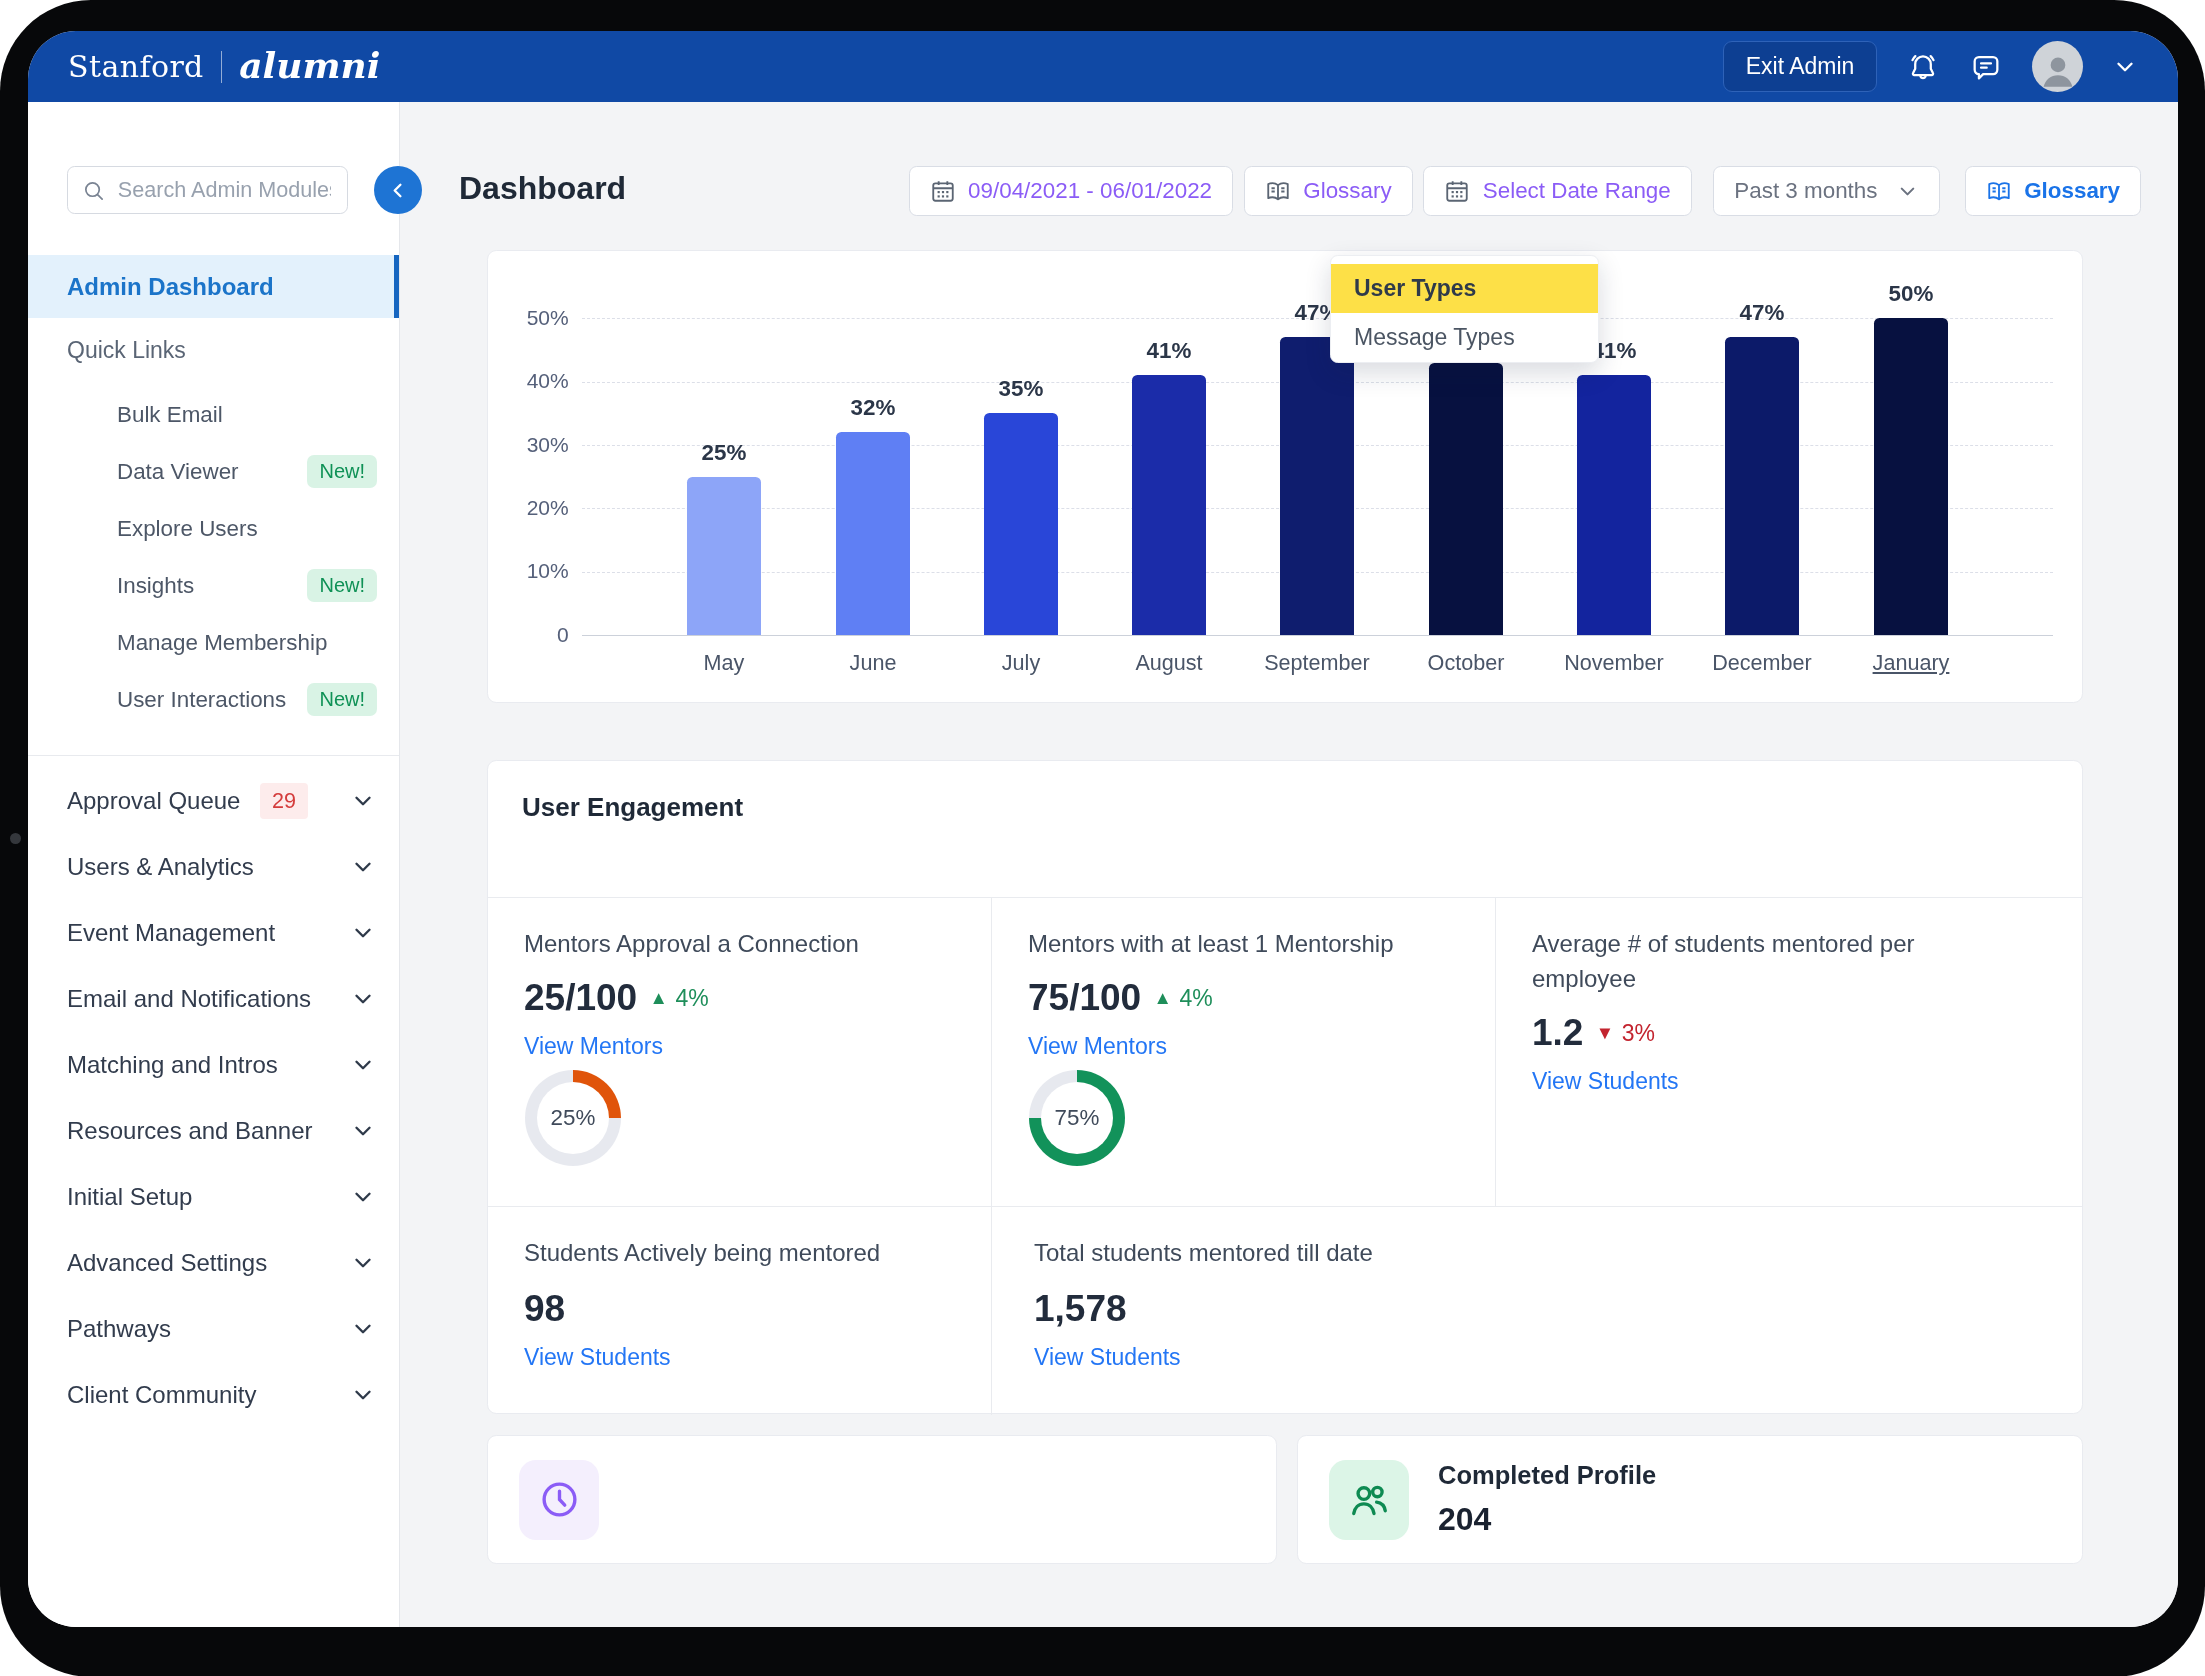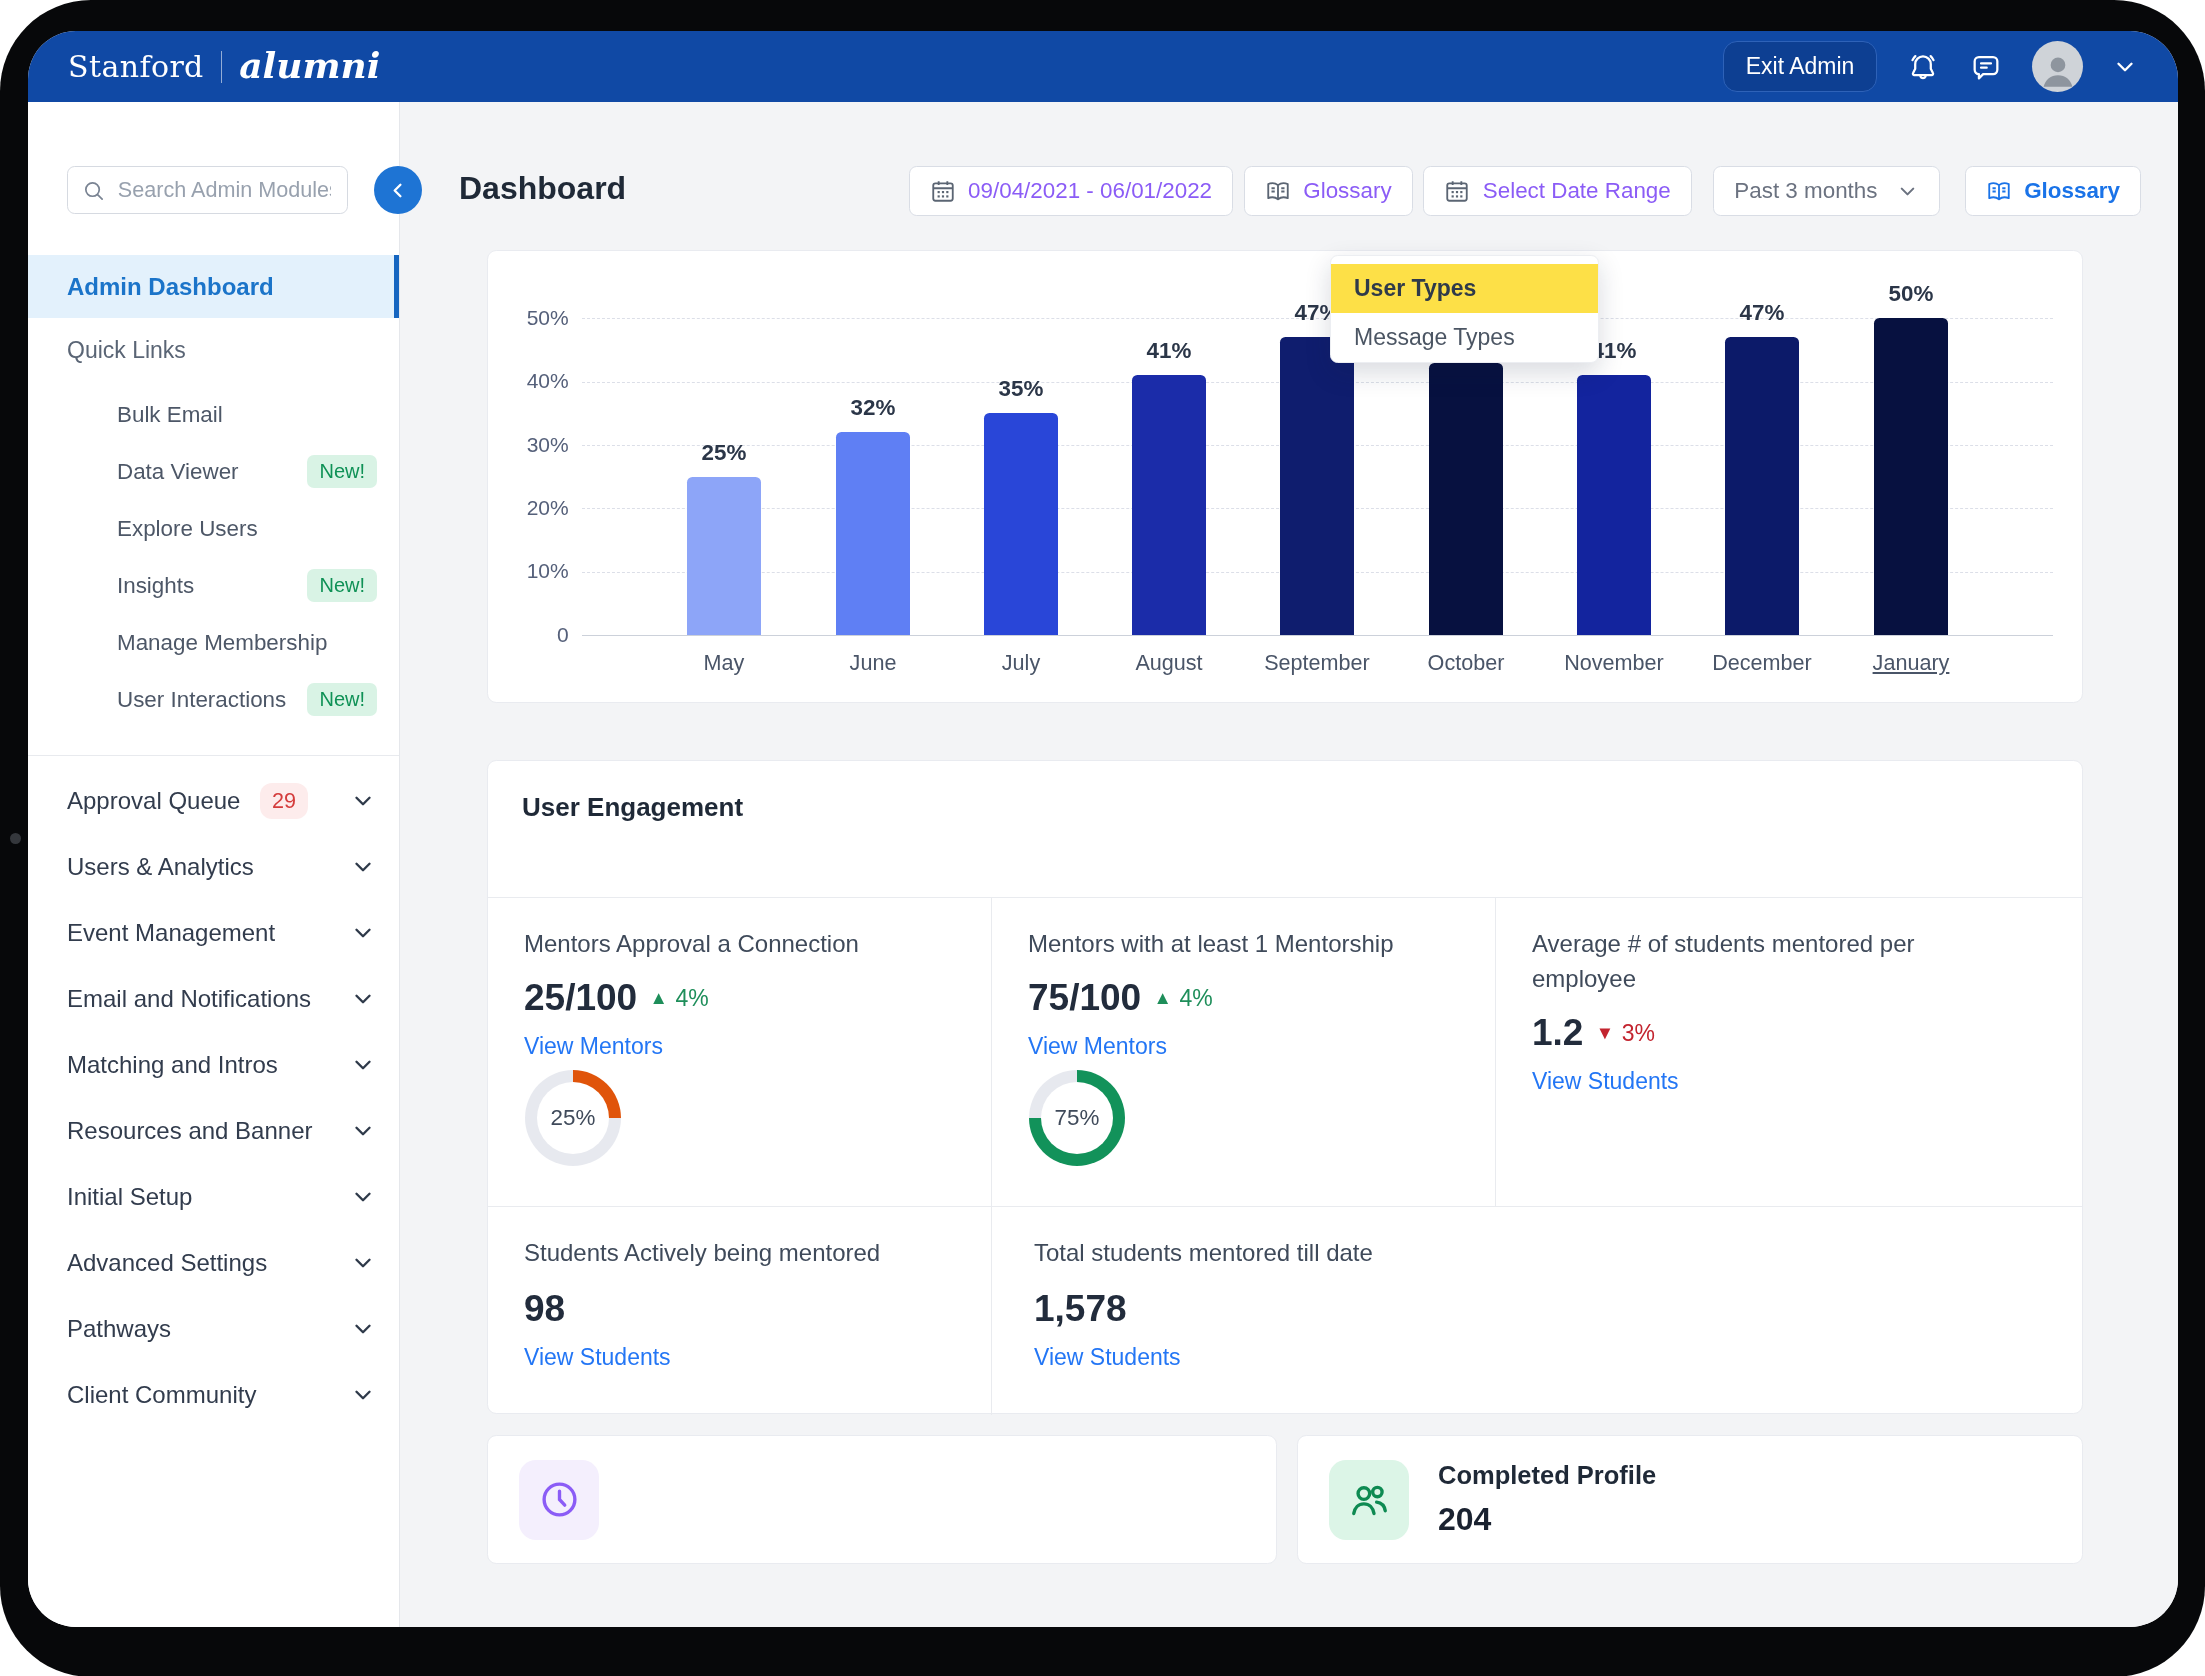--- a/index.html
+++ b/index.html
@@ -9,21 +9,21 @@
   .cam-dot{position:absolute;left:10px;top:833px;width:10.8px;height:10.8px;border-radius:50%;background:#34373c;}
   .app{position:absolute;left:28px;top:31px;width:2150px;height:1596px;border-radius:48px;overflow:hidden;background:#f3f4f6;}
 
   
   .topbar{position:absolute;left:0;top:0;right:0;height:71px;background:#1049A5;display:flex;align-items:center;padding:0 40px;box-sizing:border-box;}
   .brand{display:flex;align-items:center;gap:17px;color:#fff;}
   .brand-primary{font-family:"DejaVu Serif",serif;font-size:30px;letter-spacing:0.4px;}
   .brand-divider{width:1.5px;height:32px;background:rgba(255,255,255,.55);}
   .brand-secondary{font-family:"DejaVu Serif",serif;font-style:italic;font-weight:700;font-size:36px;margin-top:-3.1px;}
   .topbar-right{margin-left:auto;display:flex;align-items:center;gap:29px;}
-  .exit-btn{background:#0d3f92;border:1.5px solid #2e62b8;border-radius:14px;color:#fff;font-size:23px;padding:10.8px 21.6px;cursor:pointer;}
+  .exit-btn{background:#0d3f92;border:1.5px solid #2e62b8;border-radius:9px;color:#fff;font-size:23px;padding:10.8px 21.6px;cursor:pointer;}
   .tb-icon{width:34px;height:34px;color:#fff;display:inline-flex;}
   .tb-icon svg{width:100%;height:100%;}
   .avatar{width:51px;height:51px;border-radius:50%;background:#cfd3d8;overflow:hidden;display:flex;align-items:flex-end;justify-content:center;}
   .avatar svg{width:42px;height:42px;}
   .tb-chev{width:26px;height:26px;color:#fff;}
 
   
   .sidebar{position:absolute;left:0;top:71px;width:371px;bottom:0;background:#ffffff;border-right:0.8px solid #e5e7eb;}
   .search-box{position:absolute;left:39px;top:64px;width:281px;height:48px;border:0.8px solid #d6dae1;border-radius:7.7px;background:#fff;display:flex;align-items:center;gap:10.8px;padding:0 14px;box-sizing:border-box;}
   .search-box .s-icon{width:23px;height:23px;color:#7a8493;flex:0 0 auto;}
@@ -33,21 +33,21 @@
   .active-item span{margin-left:39px;font-size:24px;font-weight:700;color:#1b74c9;}
   .section-label{position:absolute;left:39px;top:235px;font-size:23px;color:#5a6575;}
   .quick-links{position:absolute;left:0;top:284px;width:100%;}
   .ql-row{position:relative;height:57px;display:flex;align-items:center;cursor:pointer;}
   .ql-row .ql-label{margin-left:89px;font-size:22.4px;color:#4d5767;}
   .badge-new{position:absolute;right:21.6px;background:#d9f3e5;color:#0f9156;font-size:20px;padding:5.4px 12.4px;border-radius:7px;}
   .side-divider{position:absolute;left:0;right:0;top:653px;border-top:0.8px solid #e8eaee;}
   .nav-list{position:absolute;left:0;top:666px;width:100%;}
   .nav-row{position:relative;height:66px;display:flex;align-items:center;cursor:pointer;}
   .nav-row .nav-label{margin-left:39px;font-size:24px;color:#323c4d;}
-  .badge-count{margin-left:20px;background:#fdecec;color:#d43c3c;font-size:21.6px;padding:4.6px 11.6px;border-radius:12px;}
+  .badge-count{margin-left:20px;background:#fdecec;color:#d43c3c;font-size:21.6px;padding:4.6px 11.6px;border-radius:4px;}
   .nav-chev{position:absolute;right:23px;width:26px;height:26px;color:#2f3a4a;}
   .collapse-btn{position:absolute;left:346px;top:135px;width:48px;height:48px;border-radius:50%;background:#1e74d4;z-index:30;display:flex;align-items:center;justify-content:center;cursor:pointer;}
   .collapse-btn svg{width:23px;height:23px;color:#fff;}
 
   
   .main{position:absolute;left:372px;top:71px;right:0;bottom:0;background:#f3f4f6;}
   .page-title{position:absolute;left:59px;top:68px;font-size:32px;font-weight:700;color:#1f2937;}
   .toolbar{position:absolute;top:64px;right:37px;display:flex;align-items:center;gap:10.8px;}
   .tool-btn{height:50px;background:#fff;border:0.8px solid #d9dde5;border-radius:7.7px;display:flex;align-items:center;gap:12.4px;padding:0 20px;font-size:22.4px;color:#8b5cf6;cursor:pointer;box-sizing:border-box;}
   .tool-btn .t-icon{width:26px;height:26px;color:#5b6573;flex:0 0 auto;}

